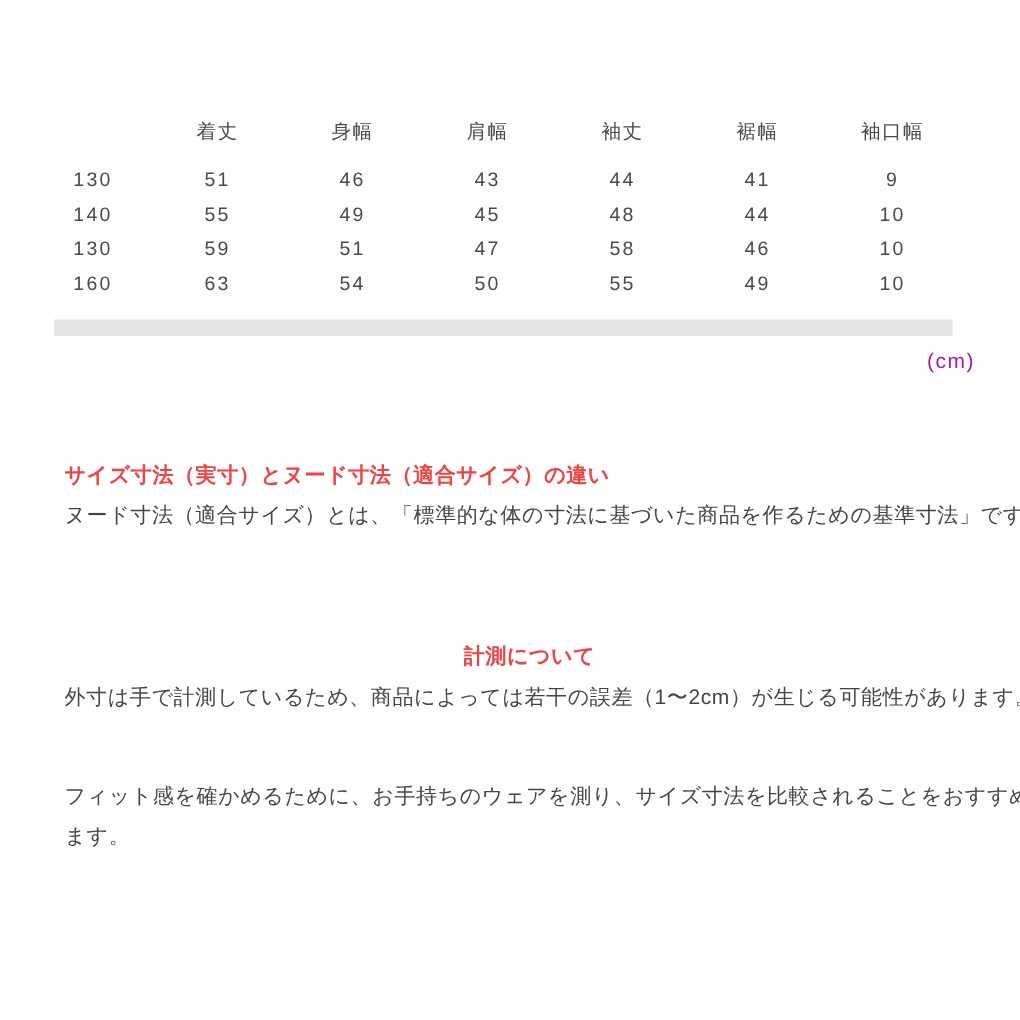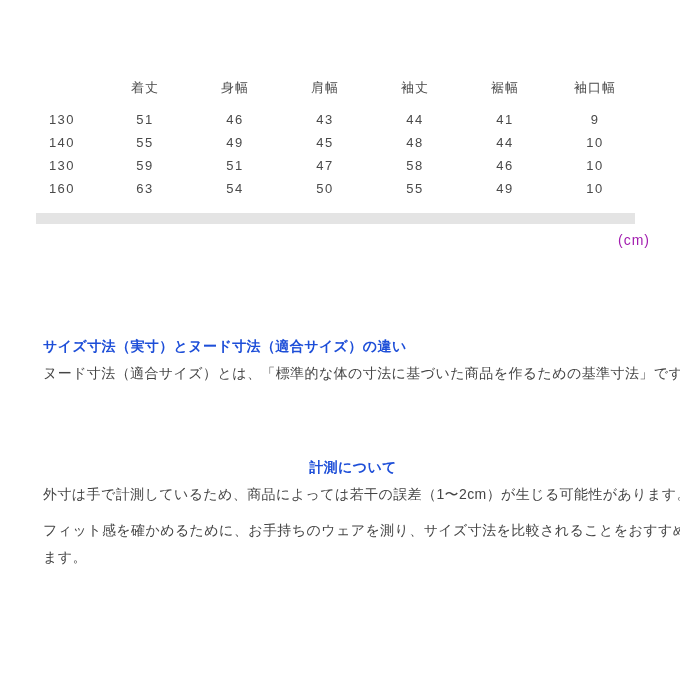--- a/index.html
+++ b/index.html
@@ -55,22 +55,21 @@
     line-height: 27px;
     letter-spacing: 0.4px;
     color: #454545;
   }
   .sec-1 { top: 303px; }
   .sec-2 { top: 424px; text-align: center; }
   .sec-footer { top: 517px; }
   .section-heading {
     font-weight: bold;
     font-size: 14px;
-    color: #1d4ed8;
-    margin-top: 30px;
+    color: #ef4444;
   }
   .body-line { white-space: nowrap; }
   .sec-footer .body-line { white-space: nowrap; }
 </style>
 </head>
 <body>
 
 <div class="page">
 
   <div class="size-table">

